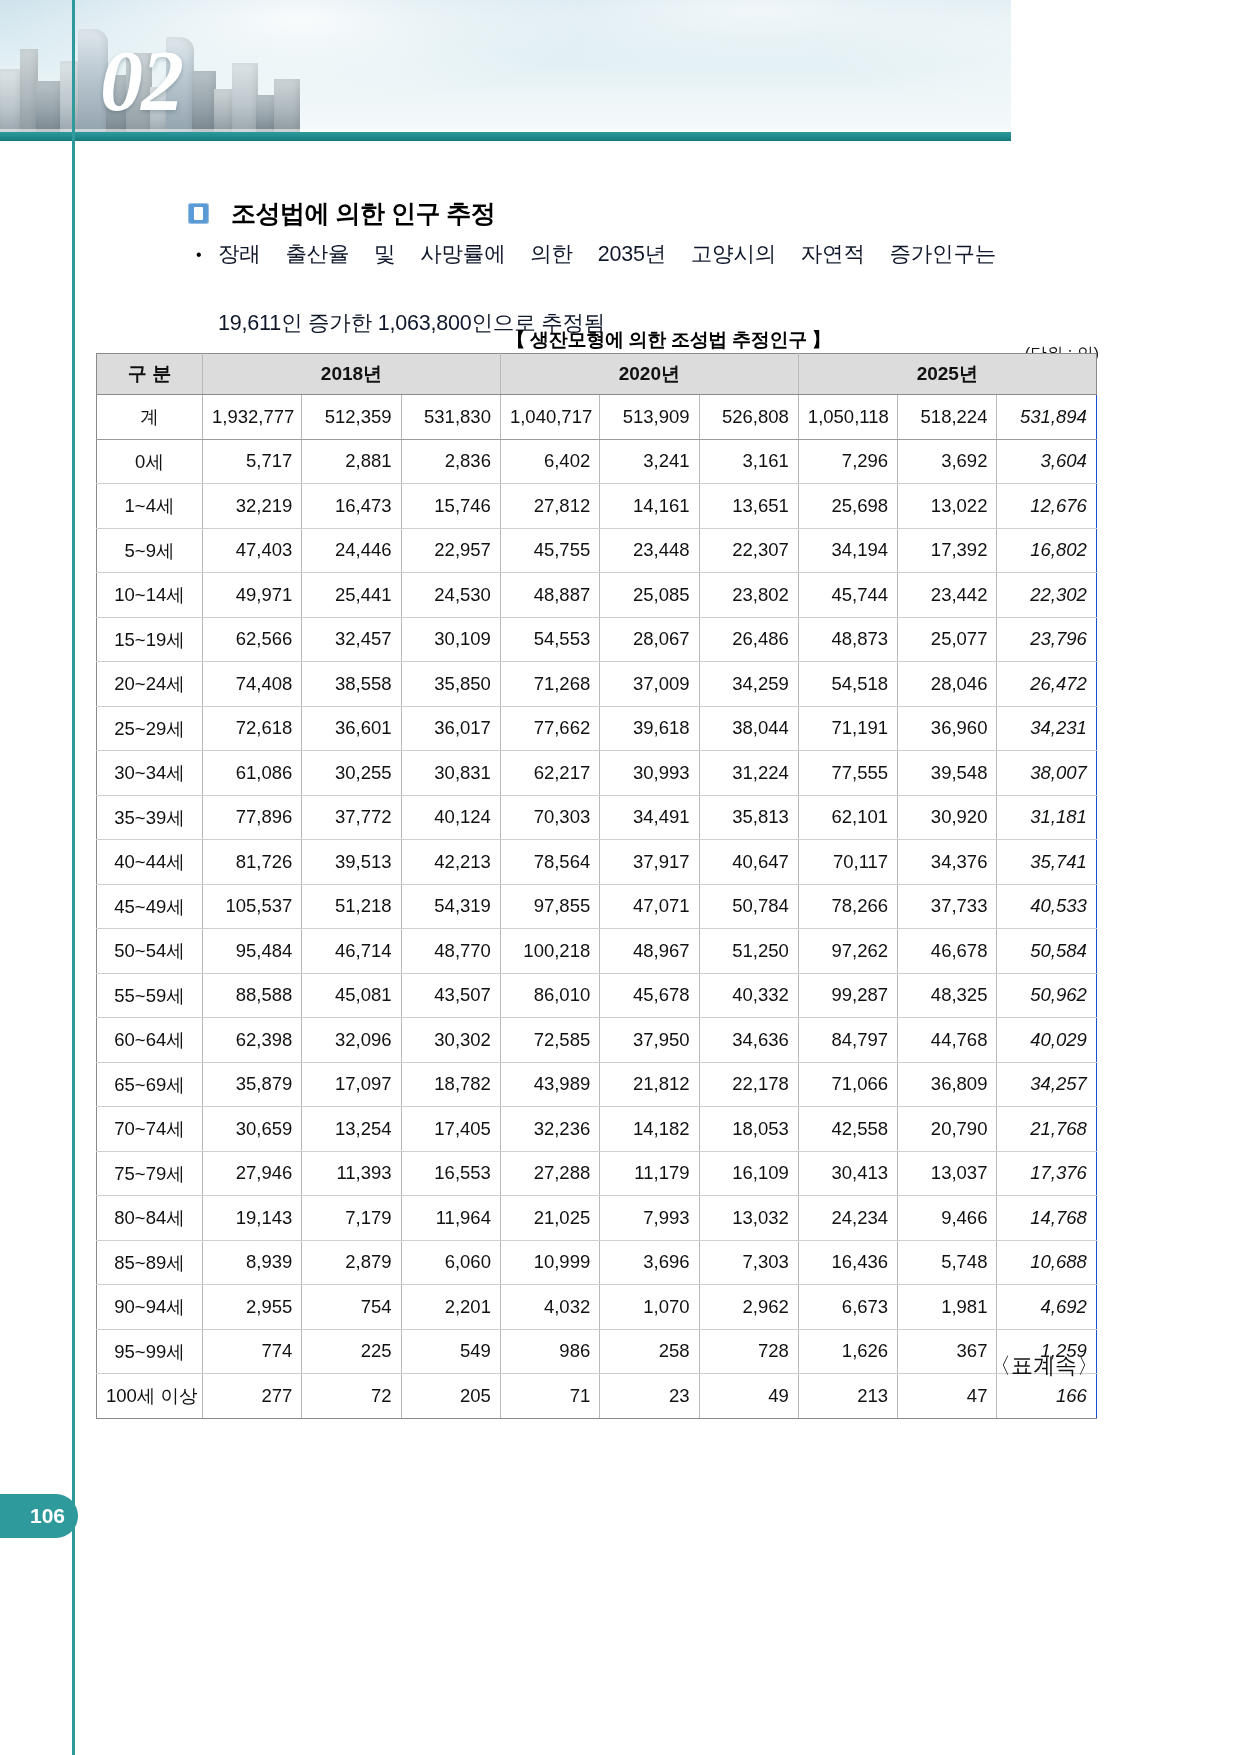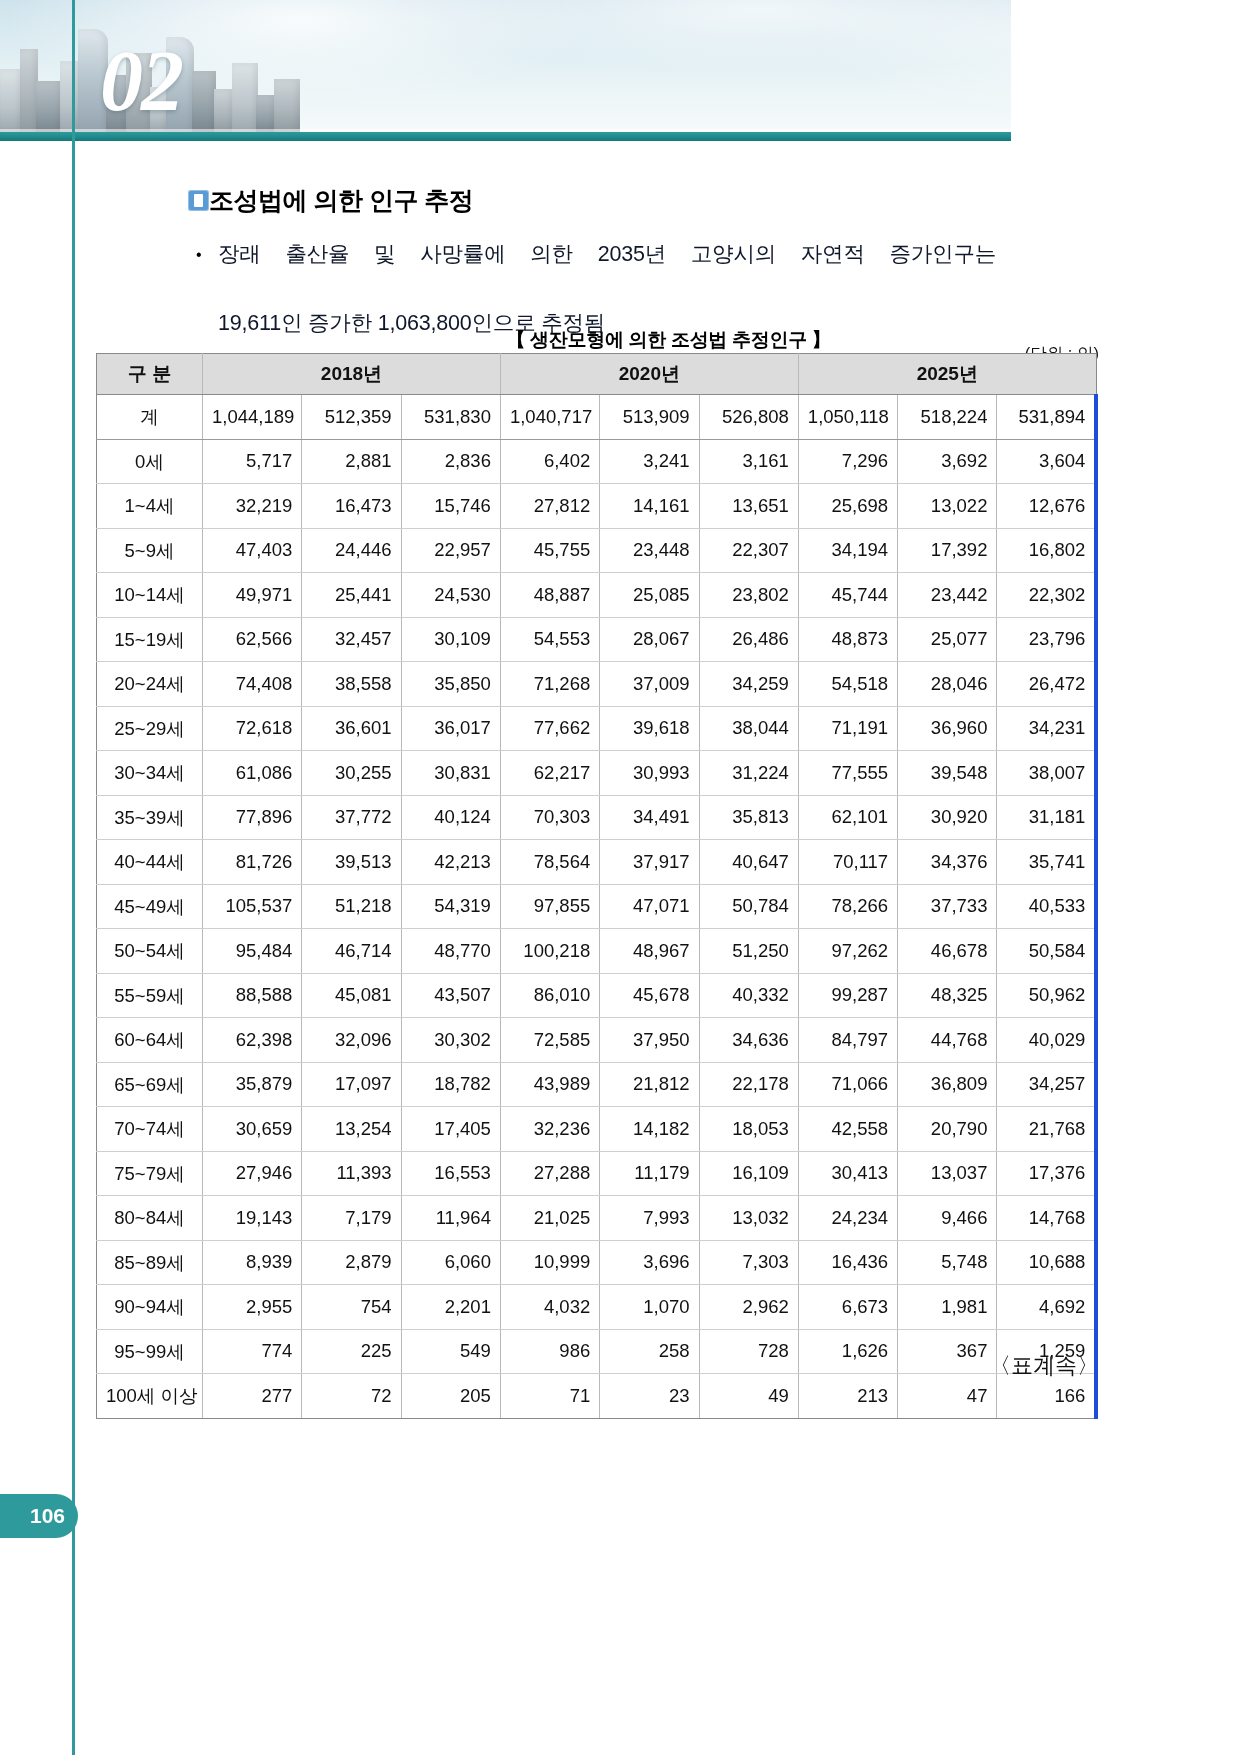--- a/index.html
+++ b/index.html
@@ -64,22 +64,22 @@
     font-size: 40px; font-weight: 700;
     color:#1b4f72;
     letter-spacing: -1px;
     line-height:1;
   }
 
   
   .content { position:absolute; left:0; top:141px; width:1241px; }
 
   .sec-head {
-    position:absolute; left:188px; top:43px;
-    display:flex; align-items:center; gap:0;
+    position:absolute; left:188px; top:56px;
+    display:flex; align-items:center; gap:22px;
   }
   .sec-marker {
     width:21px; height:21px;
     background:#5b9bd5;
     border-radius:3px;
     position:relative;
     box-shadow: inset 0 0 0 1px rgba(255,255,255,.35);
   }
   .sec-marker::after{
     content:"";
@@ -154,21 +154,21 @@
   table.pop thead tr.r2 th{ height:41px; border-bottom:2px solid #6f6f6f; }
 
   table.pop tbody td{ text-align:right; background:#fff; }
   table.pop tbody td.rowhdr{ text-align:center; background:#fff; }
   table.pop tbody tr.total td{ border-bottom:1px solid #9a9a9a; }
   table.pop tbody tr:last-child td{ border-bottom:1px solid #8a8a8a; }
 
   table.pop thead th.first{ border-left:1px solid #8a8a8a; }
   table.pop thead th.last{ border-right:1px solid #8a8a8a; }
   table.pop tbody td.first{ border-left:1px solid #8a8a8a; }
-  table.pop tbody td.last{ border-right:4px solid #1d4ed8; }
+  table.pop tbody td.last{ border-right:1px solid #1d4ed8;font-style:italic; }
 
   .tbl-foot{
     position:absolute; right:142px; top:1210px;
     font-size:22px; color:#111;
   }
 
   
   .page-badge{
     position:absolute; left:0; top:1353px;
     width:78px; height:44px;
@@ -251,21 +251,21 @@
         <tr class="r1">
           <th class="first" rowspan="1">구  분</th>
           <th colspan="3">2018년</th>
           <th colspan="3">2020년</th>
           <th colspan="3" class="last">2025년</th>
         </tr>
       </thead>
       <tbody id="tbody">
           <tr class="total">
             <td class="rowhdr first">계</td>
-            <td>1,044,189</td>
+            <td>1,932,777</td>
             <td>512,359</td>
             <td>531,830</td>
             <td>1,040,717</td>
             <td>513,909</td>
             <td>526,808</td>
             <td>1,050,118</td>
             <td>518,224</td>
             <td class="last">531,894</td>
           </tr>
           <tr>

